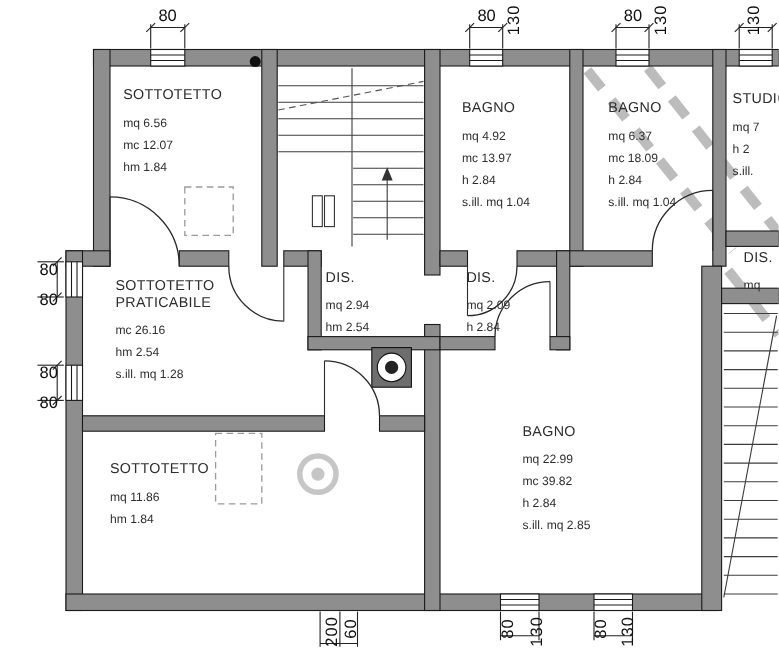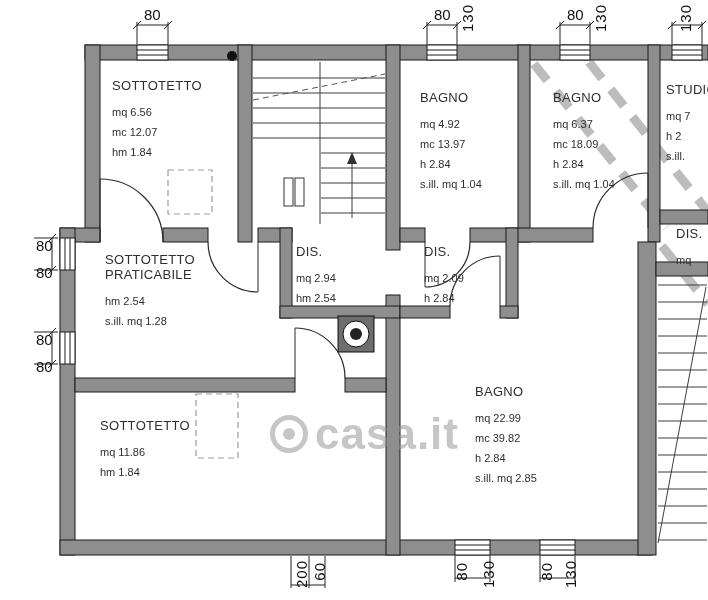--- a/index.html
+++ b/index.html
@@ -237,20 +237,21 @@
   <div class="room-label" style="left:666px;top:82px">
     <div class="room-name">STUDIO</div>
     <div class="room-line">mq 7</div>
     <div class="room-line">h 2</div>
     <div class="room-line">s.ill.</div>
   </div>
 
   <div class="room-label" style="left:105px;top:252px">
     <div class="room-name tight">SOTTOTETTO</div>
     <div class="room-name">PRATICABILE</div>
+    <div class="room-line">mc 26.16</div>
     <div class="room-line">hm 2.54</div>
     <div class="room-line">s.ill. mq 1.28</div>
   </div>
 
   <div class="room-label" style="left:296px;top:244px">
     <div class="room-name">DIS.</div>
     <div class="room-line">mq 2.94</div>
     <div class="room-line">hm 2.54</div>
   </div>
 
@@ -295,16 +296,15 @@
   <div class="dim dim-v" style="left:311px;top:562px">60</div>
   <div class="dim dim-v" style="left:453px;top:562px">80</div>
   <div class="dim dim-v" style="left:480px;top:560px">130</div>
   <div class="dim dim-v" style="left:538px;top:562px">80</div>
   <div class="dim dim-v" style="left:562px;top:560px">130</div>
 
   <div class="watermark">
     <span class="wm-logo">
         <span class="wm-dot"></span>
       </span>
-    <span class="wm-text">casa.it</span>
   </div>
 
 </div>
 
 </body></html>

